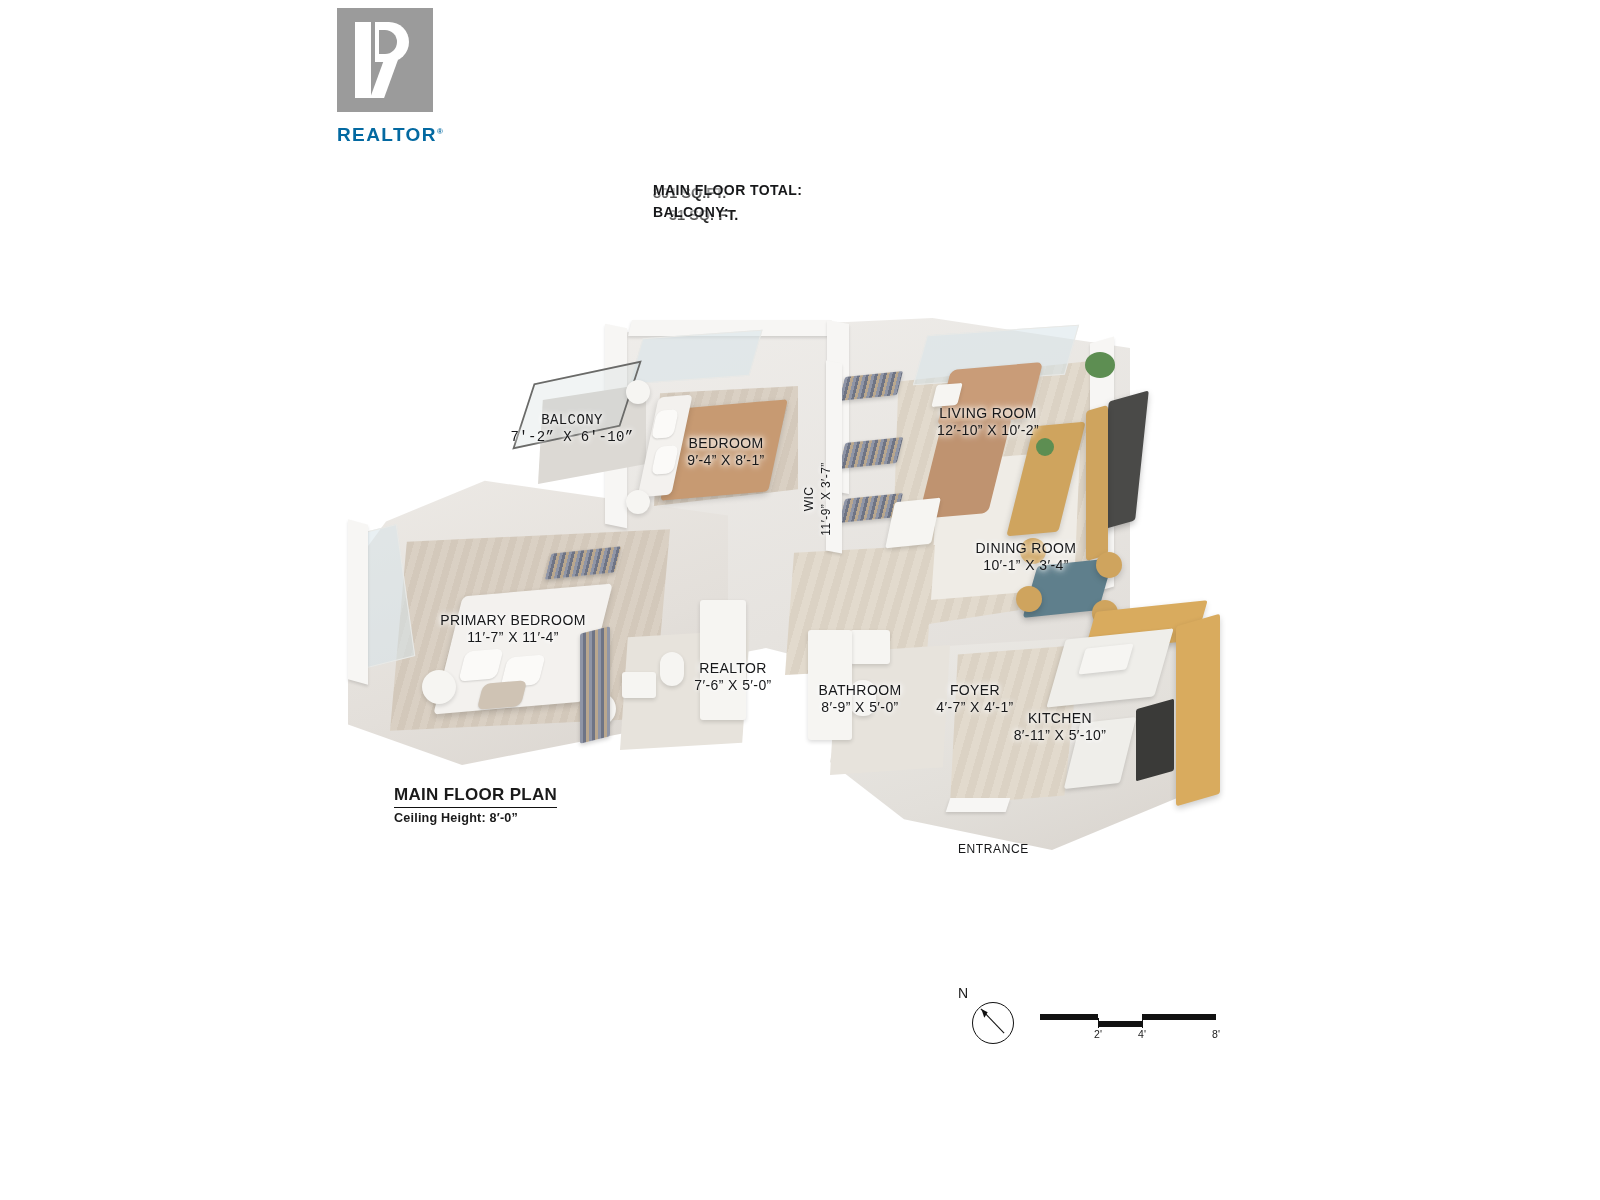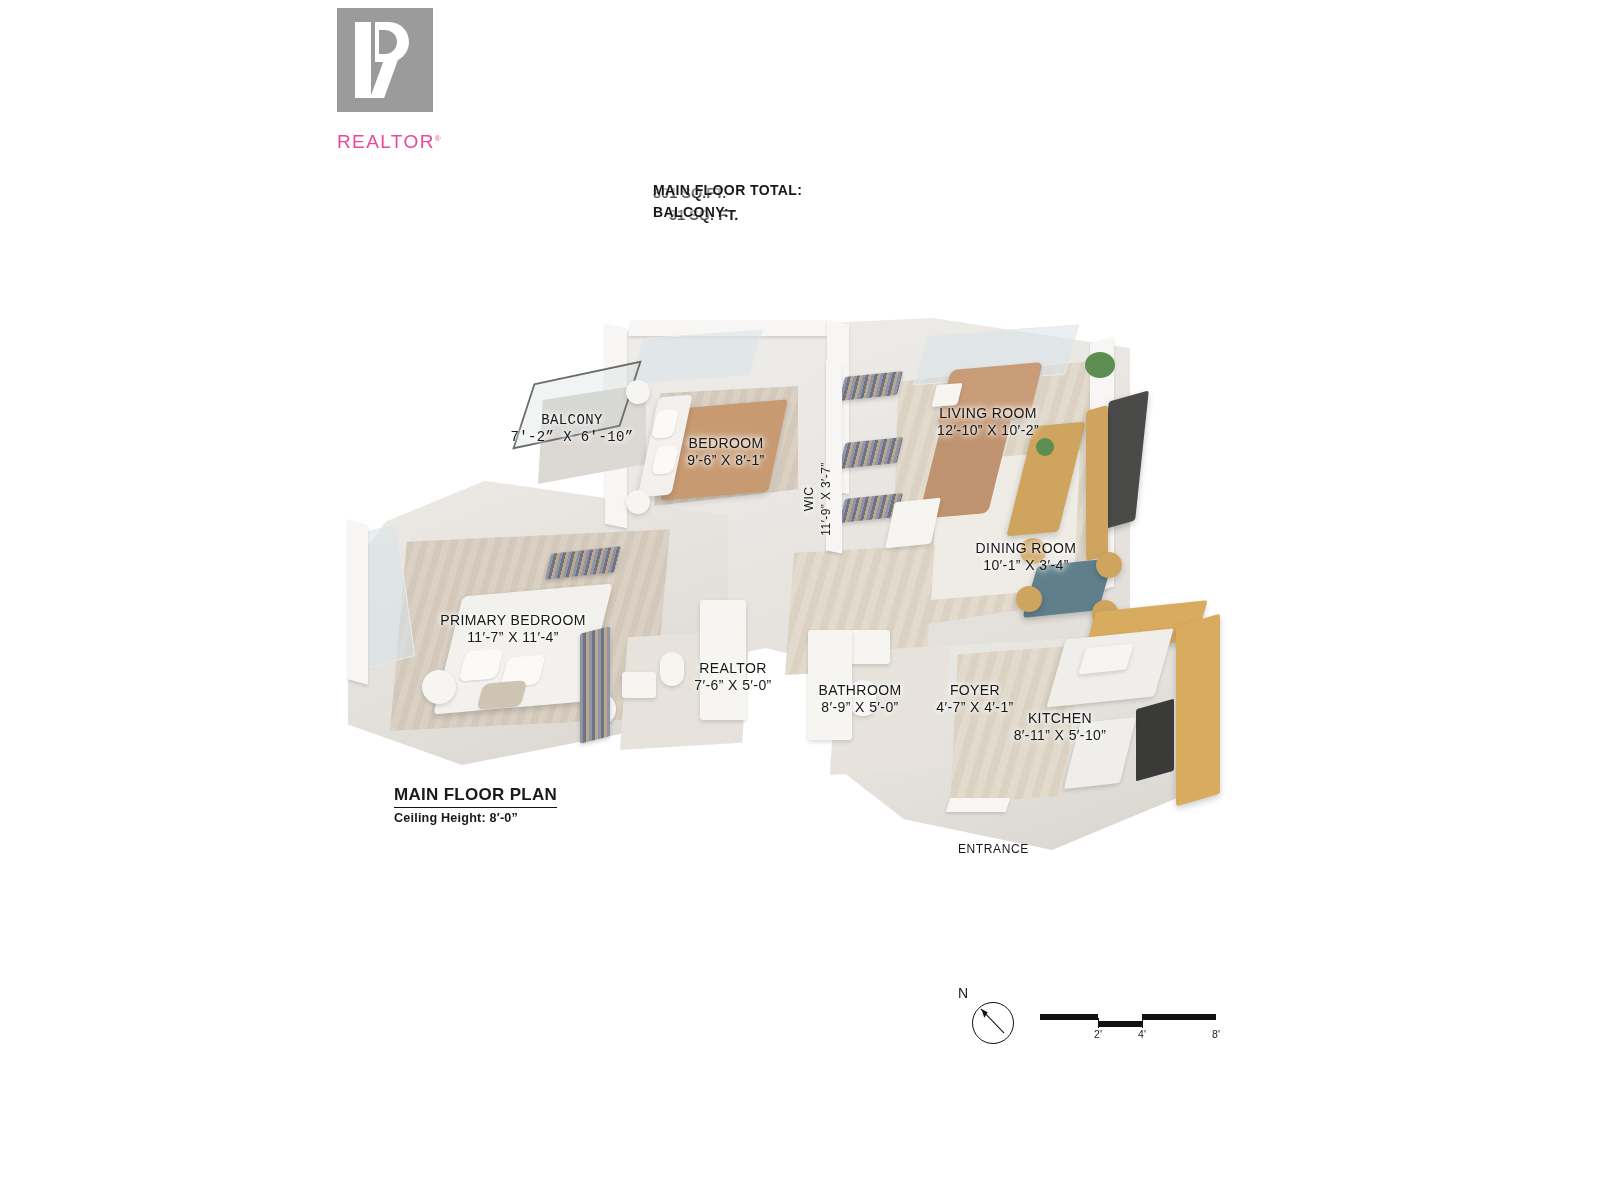--- a/index.html
+++ b/index.html
@@ -16,21 +16,21 @@
   
   .realtor-logo{position:absolute;left:337px;top:8px;width:100px;height:130px;}
   .realtor-mark{width:96px;height:104px;background:#9b9b9b;position:relative;}
   .realtor-mark .bar{position:absolute;left:18px;top:14px;width:16px;height:76px;background:#fff;}
   .realtor-mark .bowl{position:absolute;left:38px;top:14px;width:34px;height:40px;background:#fff;
         border-radius:0 20px 20px 0;}
   .realtor-mark .bowl:after{content:"";position:absolute;left:4px;top:8px;width:18px;height:24px;
         background:#9b9b9b;border-radius:0 12px 12px 0;}
   .realtor-mark .leg{position:absolute;left:40px;top:52px;width:14px;height:38px;background:#fff;
         transform:skewX(-20deg);}
-  .realtor-word{margin-top:19px;font-size:19px;letter-spacing:1.4px;color:#ec4899;font-weight:400;}
+  .realtor-word{margin-top:12px;font-size:19px;letter-spacing:1.4px;color:#0369a1;font-weight:700;}
   .realtor-word sup{font-size:8px;vertical-align:super;}
 
   .addr{position:absolute;left:560px;top:108px;width:900px;
         font-size:20.5px;font-weight:bold;letter-spacing:.2px;color:#111;}
 
   .totals{position:absolute;left:653px;top:182px;font-size:14.5px;font-weight:bold;color:#111;
         line-height:22px;}
   .totals table{border-collapse:collapse;}
   .totals td{padding:0;font-weight:bold;white-space:nowrap;}
   .totals td.lbl{padding-right:28px;}
@@ -248,21 +248,21 @@
 
     <div class="wall" style="left:618px;top:498px;width:60px;height:14px;transform:skewX(-18deg);"></div>
 
     <div class="lbl" style="left:172px;top:112px;width:140px;font-family:Liberation Mono, monospace;">
       <span class="nm">BALCONY</span>
       <span class="dim">7′-2” X 6′-10”</span>
     </div>
 
     <div class="lbl" style="left:326px;top:135px;width:140px;">
       <span class="nm">BEDROOM</span>
-      <span class="dim">9′-6” X 8′-1”</span>
+      <span class="dim">9′-4” X 8′-1”</span>
     </div>
 
     <div class="lbl vert" style="left:418px;top:182px;width:140px;font-size:12px;">
       <span class="nm">WIC</span>
       <span class="dim">11′-9” X 3′-7”</span>
     </div>
 
     <div class="lbl" style="left:568px;top:105px;width:180px;">
       <span class="nm">LIVING ROOM</span>
       <span class="dim">12′-10” X 10′-2”</span>

